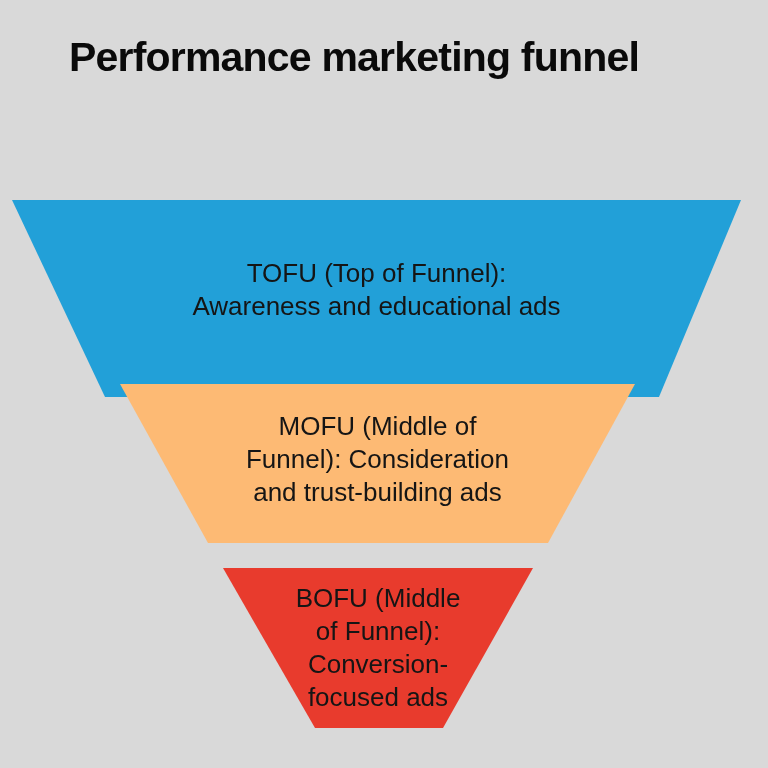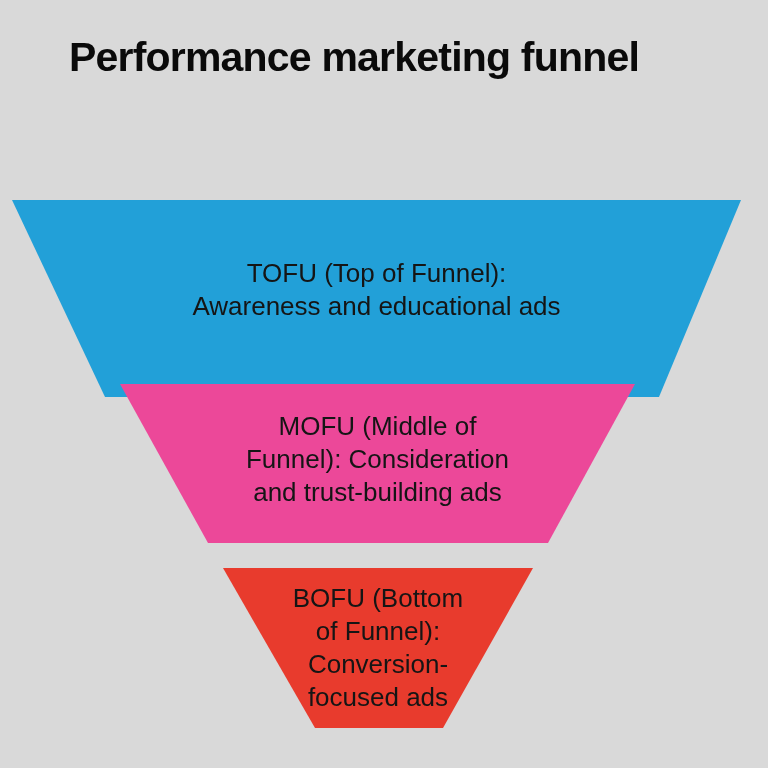--- a/index.html
+++ b/index.html
@@ -53,26 +53,26 @@
 
 <h1 class="title">Performance marketing funnel</h1>
 
 <div class="funnel">
 
   <div class="stage stage-tofu" style="background-color: rgb(34, 160, 216);">
     <span class="stage-label">TOFU (Top of Funnel):
 Awareness and educational ads</span>
   </div>
 
-  <div class="stage stage-mofu" style="background-color: #ec4899;">
+  <div class="stage stage-mofu" style="background-color: #fdba74;">
     <span class="stage-label">MOFU (Middle of
 Funnel): Consideration
 and trust-building ads</span>
   </div>
 
   <div class="stage stage-bofu" style="background-color: rgb(232, 59, 45);">
-    <span class="stage-label">BOFU (Bottom
+    <span class="stage-label">BOFU (Middle
 of Funnel):
 Conversion-
 focused ads</span>
   </div>
 
 </div>
 
 </body></html>

